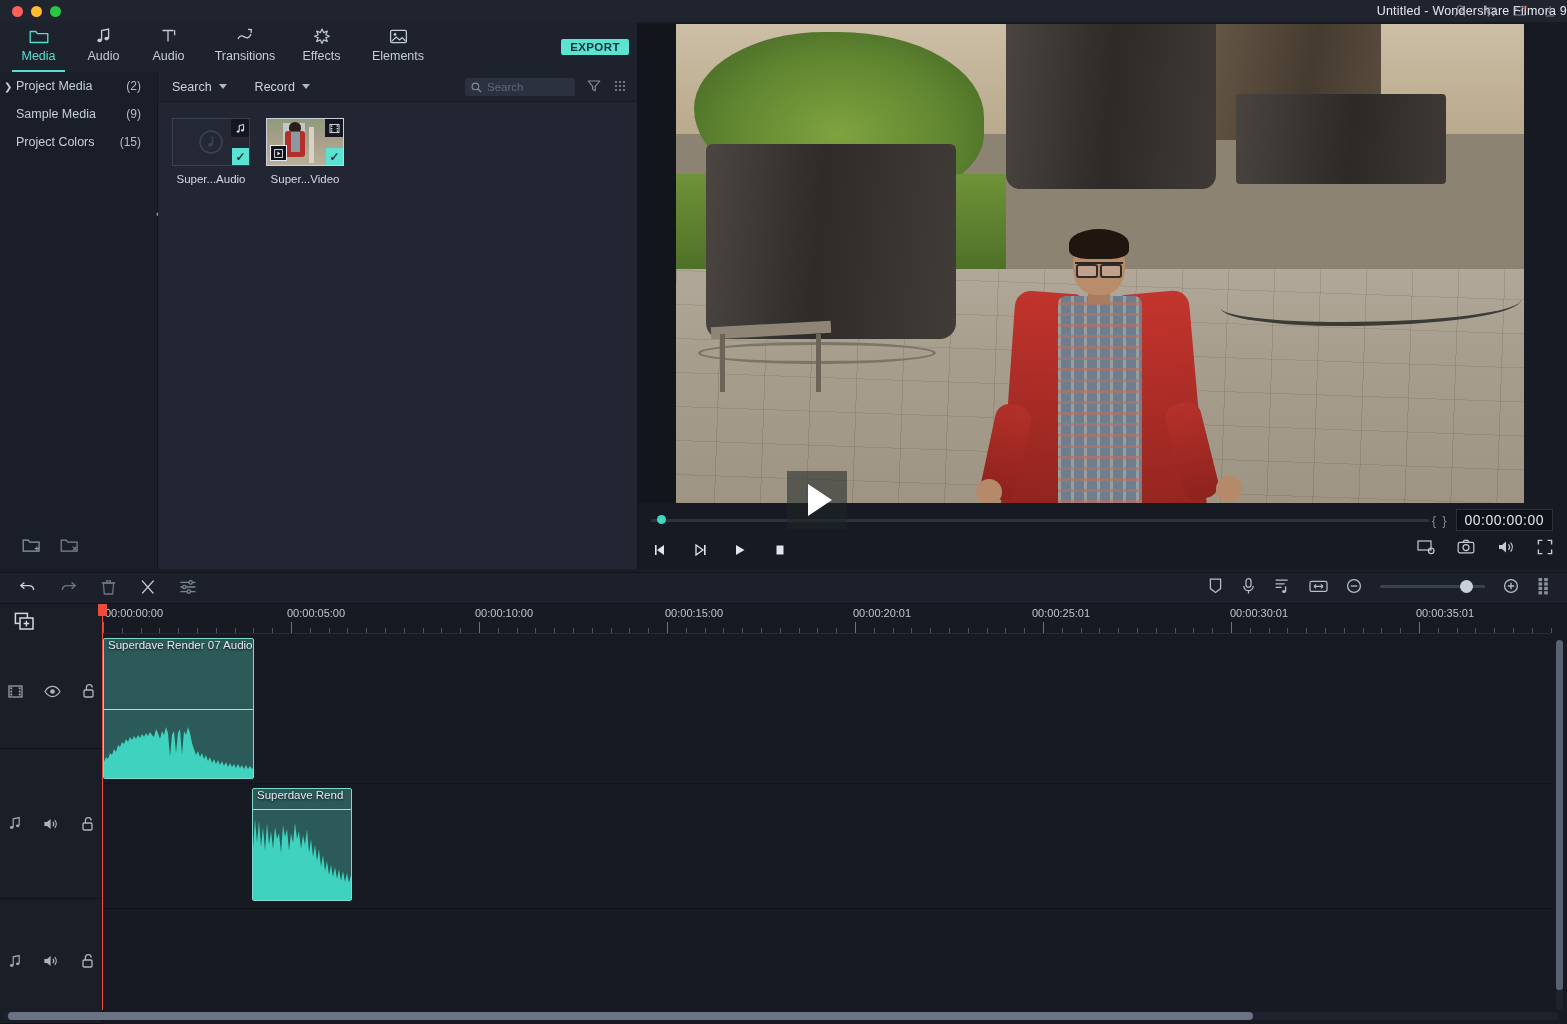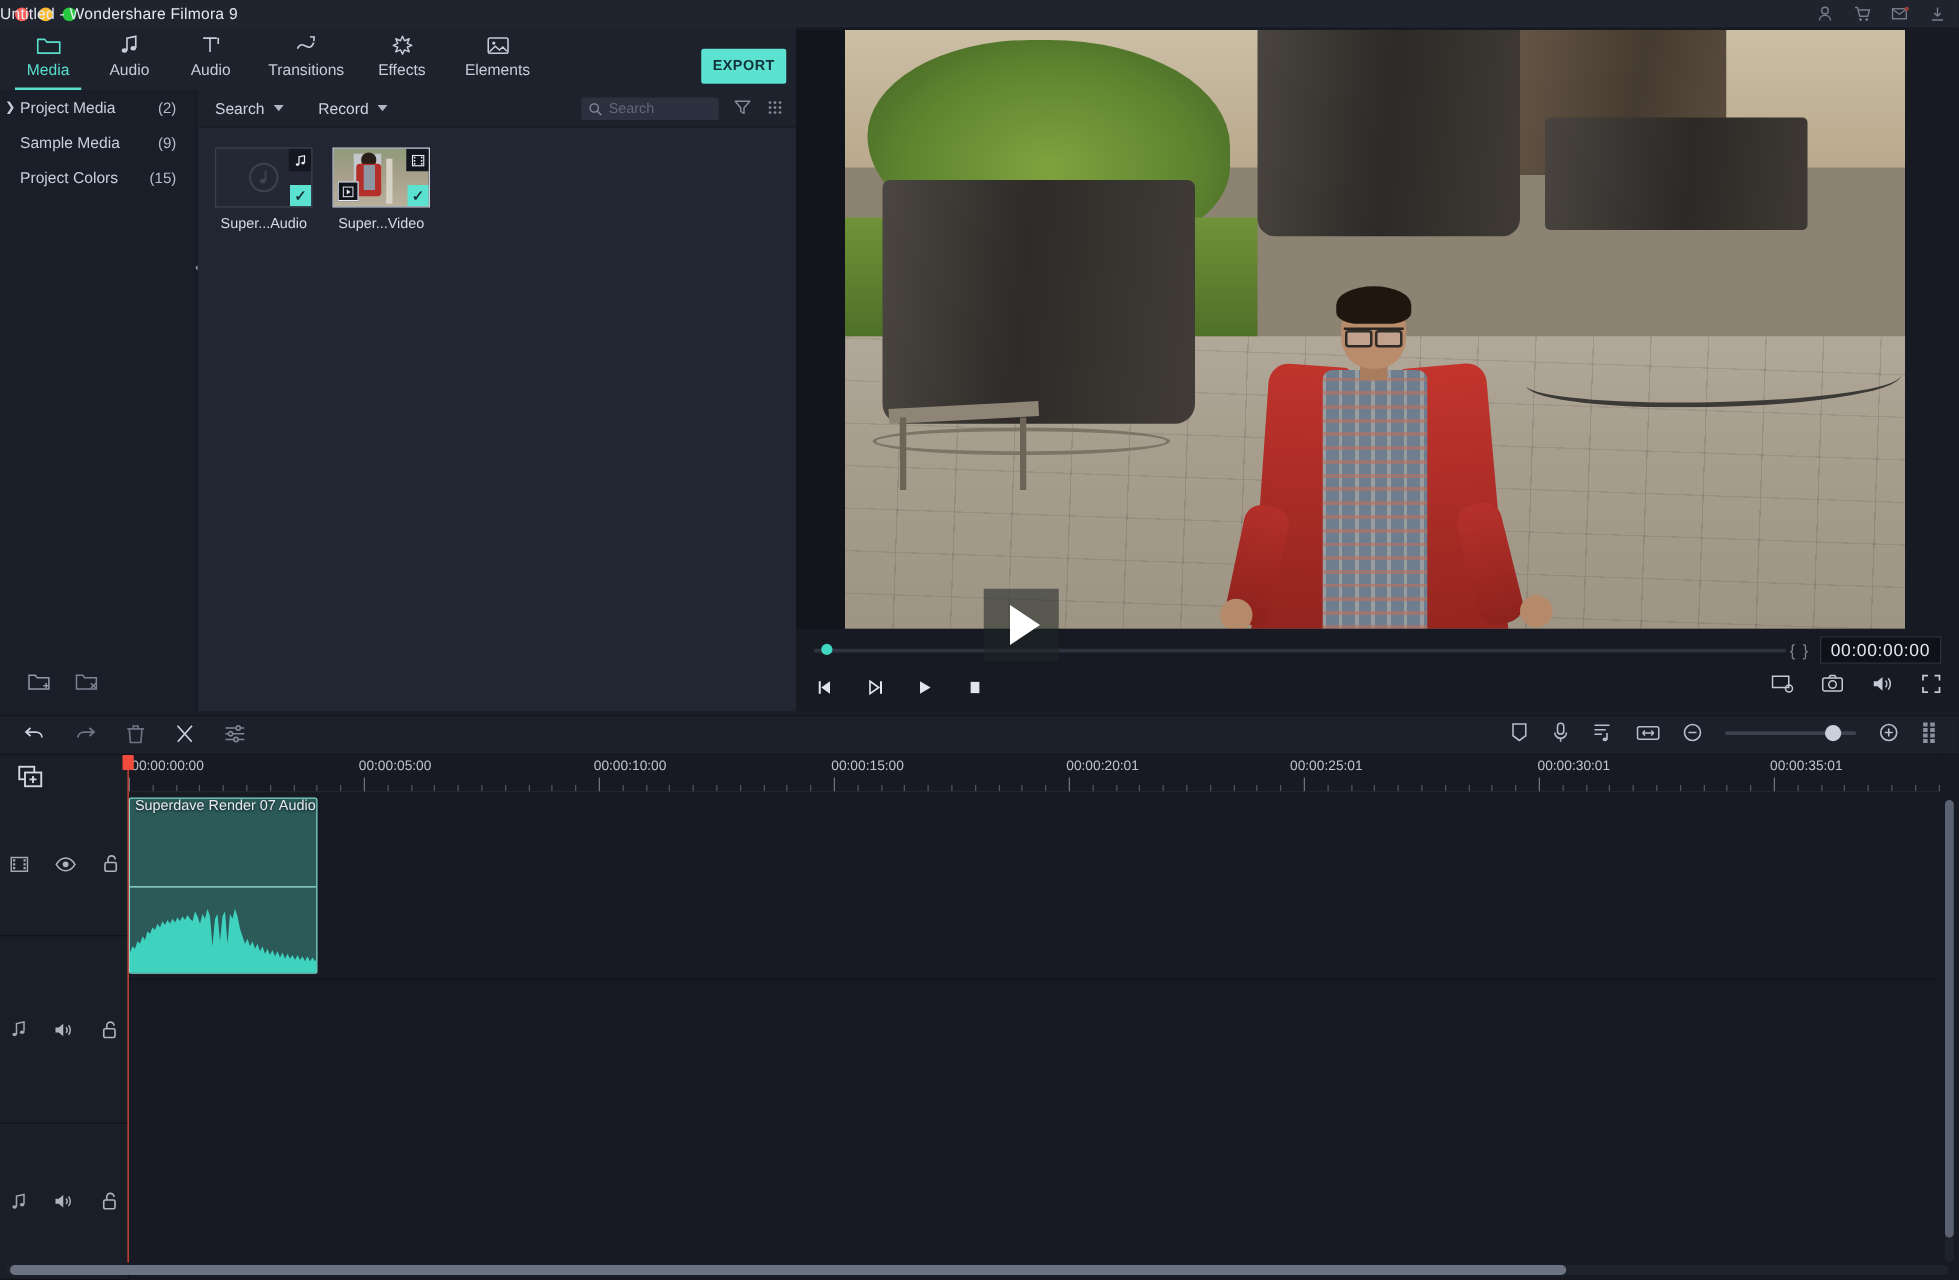--- a/index.html
+++ b/index.html
@@ -17,21 +17,21 @@
     position: absolute; left: 0; top: 0; width: 1567px; height: 22px;
     background: #20242f;
     display: flex; align-items: center;
   }
   .traffic { display: flex; gap: 8px; padding-left: 12px; align-items: center; }
   .tl { width: 11px; height: 11px; border-radius: 50%; }
   .tl.red { background: #ff5f57; }
   .tl.yellow { background: #febc2e; }
   .tl.green { background: #28c840; }
   .title-text {
-    position: absolute; left: 0; right: 0; text-align: left;
+    position: absolute; left: 0; right: 0; text-align: right;
     font-size: 12.5px; color: #e4e8f0; letter-spacing: .2px;
   }
   .tb-icons {
     position: absolute; right: 10px; top: 0; height: 22px;
     display: flex; align-items: center; gap: 16px;
   }
   .tb-icons .ic { width: 14px; height: 14px; opacity: .62; position: relative; }
 
   
   .tabbar {
@@ -47,21 +47,21 @@
   .tab .lbl { font-size: 12.5px; color: #c6ccd8; margin-top: 3px; display: block; }
   .tab.active .lbl { color: #59dfce; }
   .tab.active::after {
     content: ''; position: absolute; left: 6px; right: 6px; bottom: 0;
     height: 2px; background: #59dfce;
   }
   .tab.wide { width: 88px; }
 
   .export-btn {
     position: absolute; right: 8px; top: 17px;
-    width: 68px; height: 28px; background: #5ce2d1; color: #13313a;
+    width: 68px; height: 16px; background: #5ce2d1; color: #13313a;
     font-size: 11.5px; font-weight: bold; letter-spacing: .4px;
     display: flex; align-items: center; justify-content: center;
     border-radius: 2px; cursor: pointer;
   }
 
   
   .folder-pane {
     position: absolute; left: 0; top: 72px; width: 158px; height: 497px;
     background: #1a1e28; border-right: 1px solid #13161f;
   }
@@ -882,20 +882,31 @@
           <div class="divider"></div>
           <div class="wave-bg">
             <svg width="151" height="71" viewBox="0 0 151 71" preserveAspectRatio="none">
               <path fill="#3fd3bf" d="M0,71 L0,53 2,48 4,50 6,44 8,46 10,40 12,43 14,36 16,38 18,33 20,35 22,30 24,33 26,28 28,31 30,27 32,30 34,26 36,29 38,25 40,28 42,24 44,27 46,23 48,26 50,28 52,20 54,24 56,30 58,22 60,26 62,18 64,24 66,48 68,26 70,22 72,44 74,24 76,20 78,46 80,22 82,26 84,18 86,24 88,34 90,40 92,46 94,42 96,48 98,44 100,50 102,46 104,52 106,48 108,54 110,50 112,55 114,51 116,56 118,52 120,57 122,53 124,58 126,54 128,58 130,55 132,59 134,55 136,59 138,56 140,60 142,56 144,60 146,57 148,60 150,57 151,71 Z"></path>
             </svg>
           </div>
           <div class="clip-label">Superdave Render 07 Audio</div>
         </div>
       </div>
 
+      <div class="track-lane" style="height:125px">
+        <div class="clip clip-a" style="left:149px;width:100px;height:113px">
+          <div class="divider" style="top:18%"></div>
+          <div class="wave-bg" style="height:82%">
+            <svg width="100" height="93" viewBox="0 0 100 93" preserveAspectRatio="none">
+              <path fill="#3fd3bf" d="M0,93 L0,40 2,10 4,34 6,12 8,38 10,18 12,42 14,14 16,36 18,22 20,40 22,18 24,30 26,24 28,44 30,16 32,28 34,20 36,42 38,24 40,34 42,14 44,30 46,22 48,40 50,26 52,36 54,20 56,44 58,30 60,48 62,36 64,52 66,40 68,58 70,46 72,62 74,52 76,66 78,56 80,68 82,58 84,70 86,60 88,72 90,62 92,73 94,64 96,74 98,66 100,72 100,93 Z"></path>
+            </svg>
+          </div>
+          <div class="clip-label">Superdave Rend</div>
+        </div>
+      </div>
     </div>
 
     <div class="playhead" style="left:102px;height:406px">
       <div class="playhead-head"></div>
     </div>
 
     <div class="v-scroll">
       <div class="thumb2"></div>
     </div>
     <div class="h-scroll">

